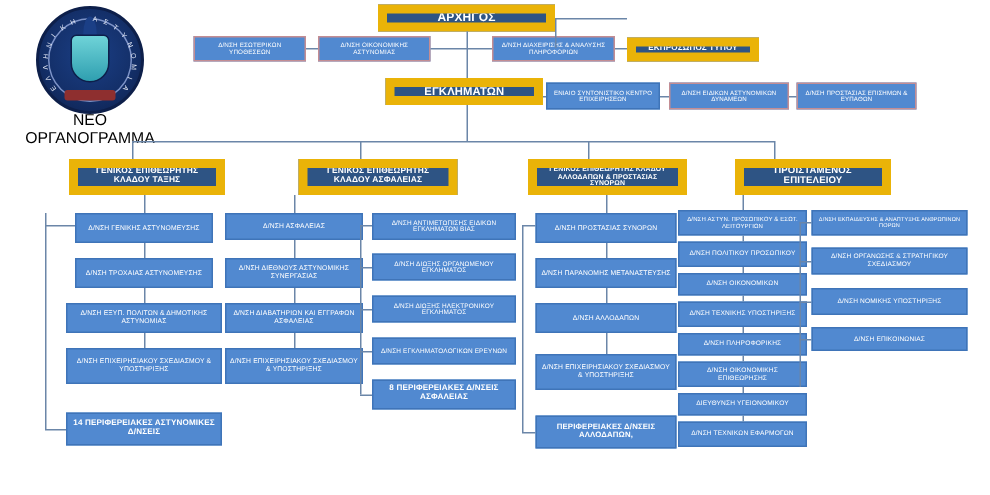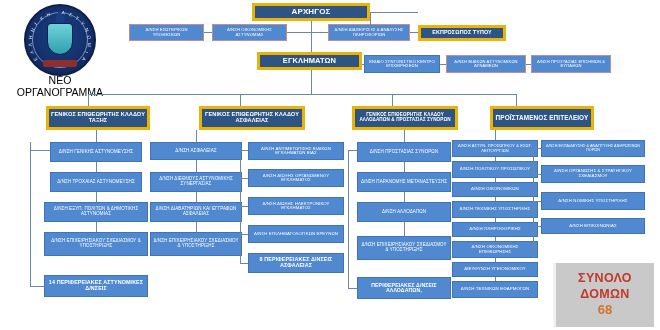--- a/index.html
+++ b/index.html
@@ -18,21 +18,21 @@
     display: flex;
     align-items: center;
     justify-content: center;
     text-align: center;
     line-height: 1.05;
     color: #ffffff;
     letter-spacing: .1px;
     padding: 1px 2px;
     overflow: hidden;
   }
-  .dark  { background: #2e5484; border: 3px solid #eab308; font-weight: bold; }
+  .dark  { background: #2e5484; border: 6px solid #eab308; font-weight: bold; }
   .light { background: #5189d0; border: 1px solid #3f74b8; }
   .pinkb { background: #5189d0; border: 1px solid #c48d93; }
 
   
   .ln { position: absolute; background: #6b86a8; }
   .lnv { width: 1px; }
   .lnh { height: 1px; }
 
   
   #logo-wrap { position: absolute; left: 8px; top: 2px; width: 104px; height: 96px; }
@@ -229,19 +229,14 @@
   <div class="node light" style="left:541px;top:165px;width:104px;height:18px;font-size:4.4px;">Δ/ΝΣΗ ΟΡΓΑΝΩΣΗΣ &amp; ΣΤΡΑΤΗΓΙΚΟΥ ΣΧΕΔΙΑΣΜΟΥ</div>
   <div class="node light" style="left:541px;top:192px;width:104px;height:18px;font-size:4.4px;">Δ/ΝΣΗ ΝΟΜΙΚΗΣ ΥΠΟΣΤΗΡΙΞΗΣ</div>
   <div class="node light" style="left:541px;top:218px;width:104px;height:16px;font-size:4.4px;">Δ/ΝΣΗ ΕΠΙΚΟΙΝΩΝΙΑΣ</div>
 
   <div class="ln lnv" style="left:533px;top:148px;height:110px;"></div>
   <div class="ln lnh" style="left:533px;top:148px;width:8px;"></div>
   <div class="ln lnh" style="left:533px;top:174px;width:8px;"></div>
   <div class="ln lnh" style="left:533px;top:201px;width:8px;"></div>
   <div class="ln lnh" style="left:533px;top:226px;width:8px;"></div>
 
-  <div id="total-box">
-    <div class="t1">ΣΥΝΟΛΟ</div>
-    <div class="t2">ΔΟΜΩΝ</div>
-    <div class="t3">68</div>
-  </div>
 
 </div>
 
 </body></html>

